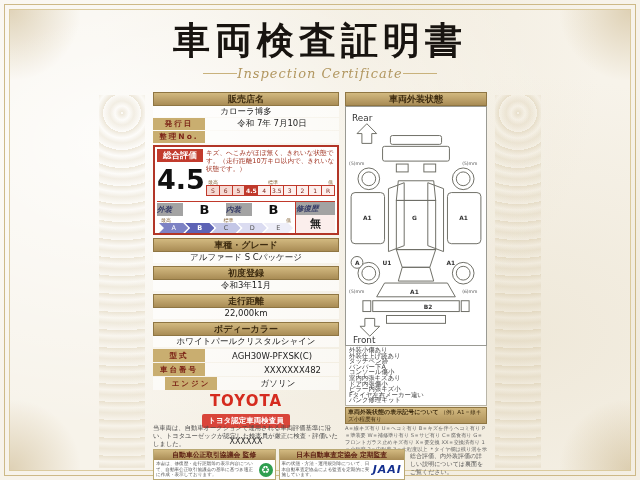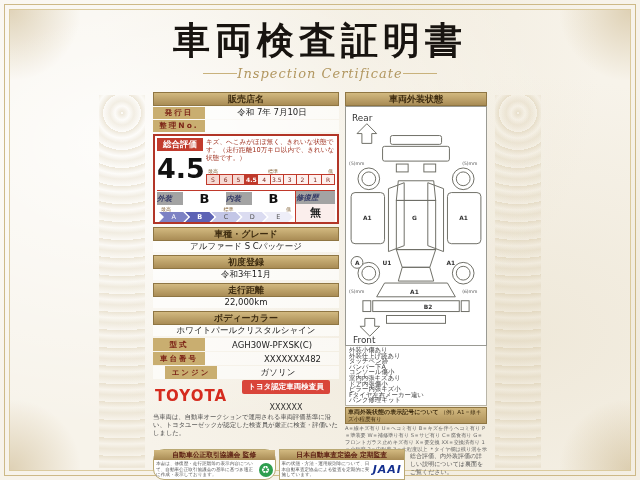--- a/index.html
+++ b/index.html
@@ -72,38 +72,38 @@
     font-size:6.5px; line-height:10px; text-align:center; color:#555; }
   .chev.c0 { background:#7d82c4; color:#fff; margin-left:0; }
   .chev.c1 { background:#5d63b5; color:#fff; font-weight:bold; }
   .chev.c2 { background:#c3c6e6; }
   .chev.c3 { background:#dbdcf1; }
   .chev.c4 { background:#eeeef8; }
   .g-right { width:40px; border-left:1px solid #c0392b; display:flex; flex-direction:column; }
   .g-right .gtag { width:100%; }
   .repair-val { flex:1; background:#fbeeec; text-align:center; font-size:11px; font-weight:bold; color:#222; line-height:18px; }
 
-  .toyota-row { margin-top:2px; height:30px; display:flex; align-items:center; gap:4px; }
+  .toyota-row { margin-top:2px; height:30px; display:flex; align-items:center; gap:4px;flex-direction:column; }
   .toyota { color:#d52b1e; font-weight:bold; font-size:15px; letter-spacing:1px; width:76px; text-align:center; }
   .badge-col { flex:1; display:flex; flex-direction:column; align-items:center; gap:9px; }
   .badge { background:#d9453a; color:#fff; font-size:7.5px; font-weight:bold; padding:2px 6px; border-radius:2px; white-space:nowrap; }
   .inspector { font-size:8px; color:#333; }
   .disclaimer { margin-top:2px; font-size:6.3px; line-height:1.28; color:#4a4a4a; }
 
   .diagram-box { border:1px solid #9a9a93; background:#fff; height:240px; padding:1px 0; }
   svg { font-family:"DejaVu Sans",sans-serif; display:block; margin:0 auto; }
   .notes-box { border:1px solid #b9b5a8; border-top:none; background:#fff; padding:2px 3px; height:60px; }
   .note-line { font-size:6.4px; line-height:5.6px; color:#3a3a3a; }
   .sym-bar { margin-top:1px; background:linear-gradient(#d2b980,#b1945c); border:1px solid #8f7643; padding:1px 2px; font-size:5.6px; color:#3e2c10; line-height:1.15; }
   .sym-bar b { font-size:6px; }
   .legend { margin-top:1px; font-size:5.2px; line-height:1.3; color:#666; }
 
   .bottom-row { position:absolute; top:449px; left:153px; width:334px; display:flex; gap:3px; }
   .foot-box { background:#fff; border:1px solid #b9a873; }
-  .council { width:124px;border-radius:11px; }
+  .council { width:124px; }
   .foot-head { background:linear-gradient(#d2b980,#a98c55); color:#5d1f12; font-size:6.8px; font-weight:bold; text-align:center; height:10px; line-height:10px; }
   .foot-body { display:flex; align-items:center; padding:1px 2px; gap:2px; }
   .tiny { font-size:4.6px; line-height:1.25; color:#555; flex:1; }
   .eco { width:14px; height:14px; border-radius:50%; background:#2e9e4f; color:#fff; font-size:10px; line-height:14px; text-align:center; flex:none; }
   .jaai { width:128px; }
   .jaai-logo { font-style:italic; font-weight:bold; font-size:11px; color:#15308f; letter-spacing:1px; flex:none; }
   .back-note { width:80px; font-size:6px; line-height:1.35; color:#555; padding:3px 2px; }
 </style>
 </head>
 <body>
@@ -122,20 +122,21 @@
   <div class="subtitle-row">
     <div class="sub-line"></div>
     <div class="subtitle">Inspection Certificate</div>
     <div class="sub-line"></div>
   </div>
 
   <div class="content">
 
     <div class="col-left">
       <div class="bar">販売店名</div>
+      <div class="sec-val">カローラ博多</div>
 
       <div class="kv-row">
         <span class="tag w50">発行日</span>
         <span class="val">令和 7年 7月10日</span>
       </div>
       <div class="kv-row">
         <span class="tag w50">整理No.</span>
         <span class="val"></span>
       </div>
 

